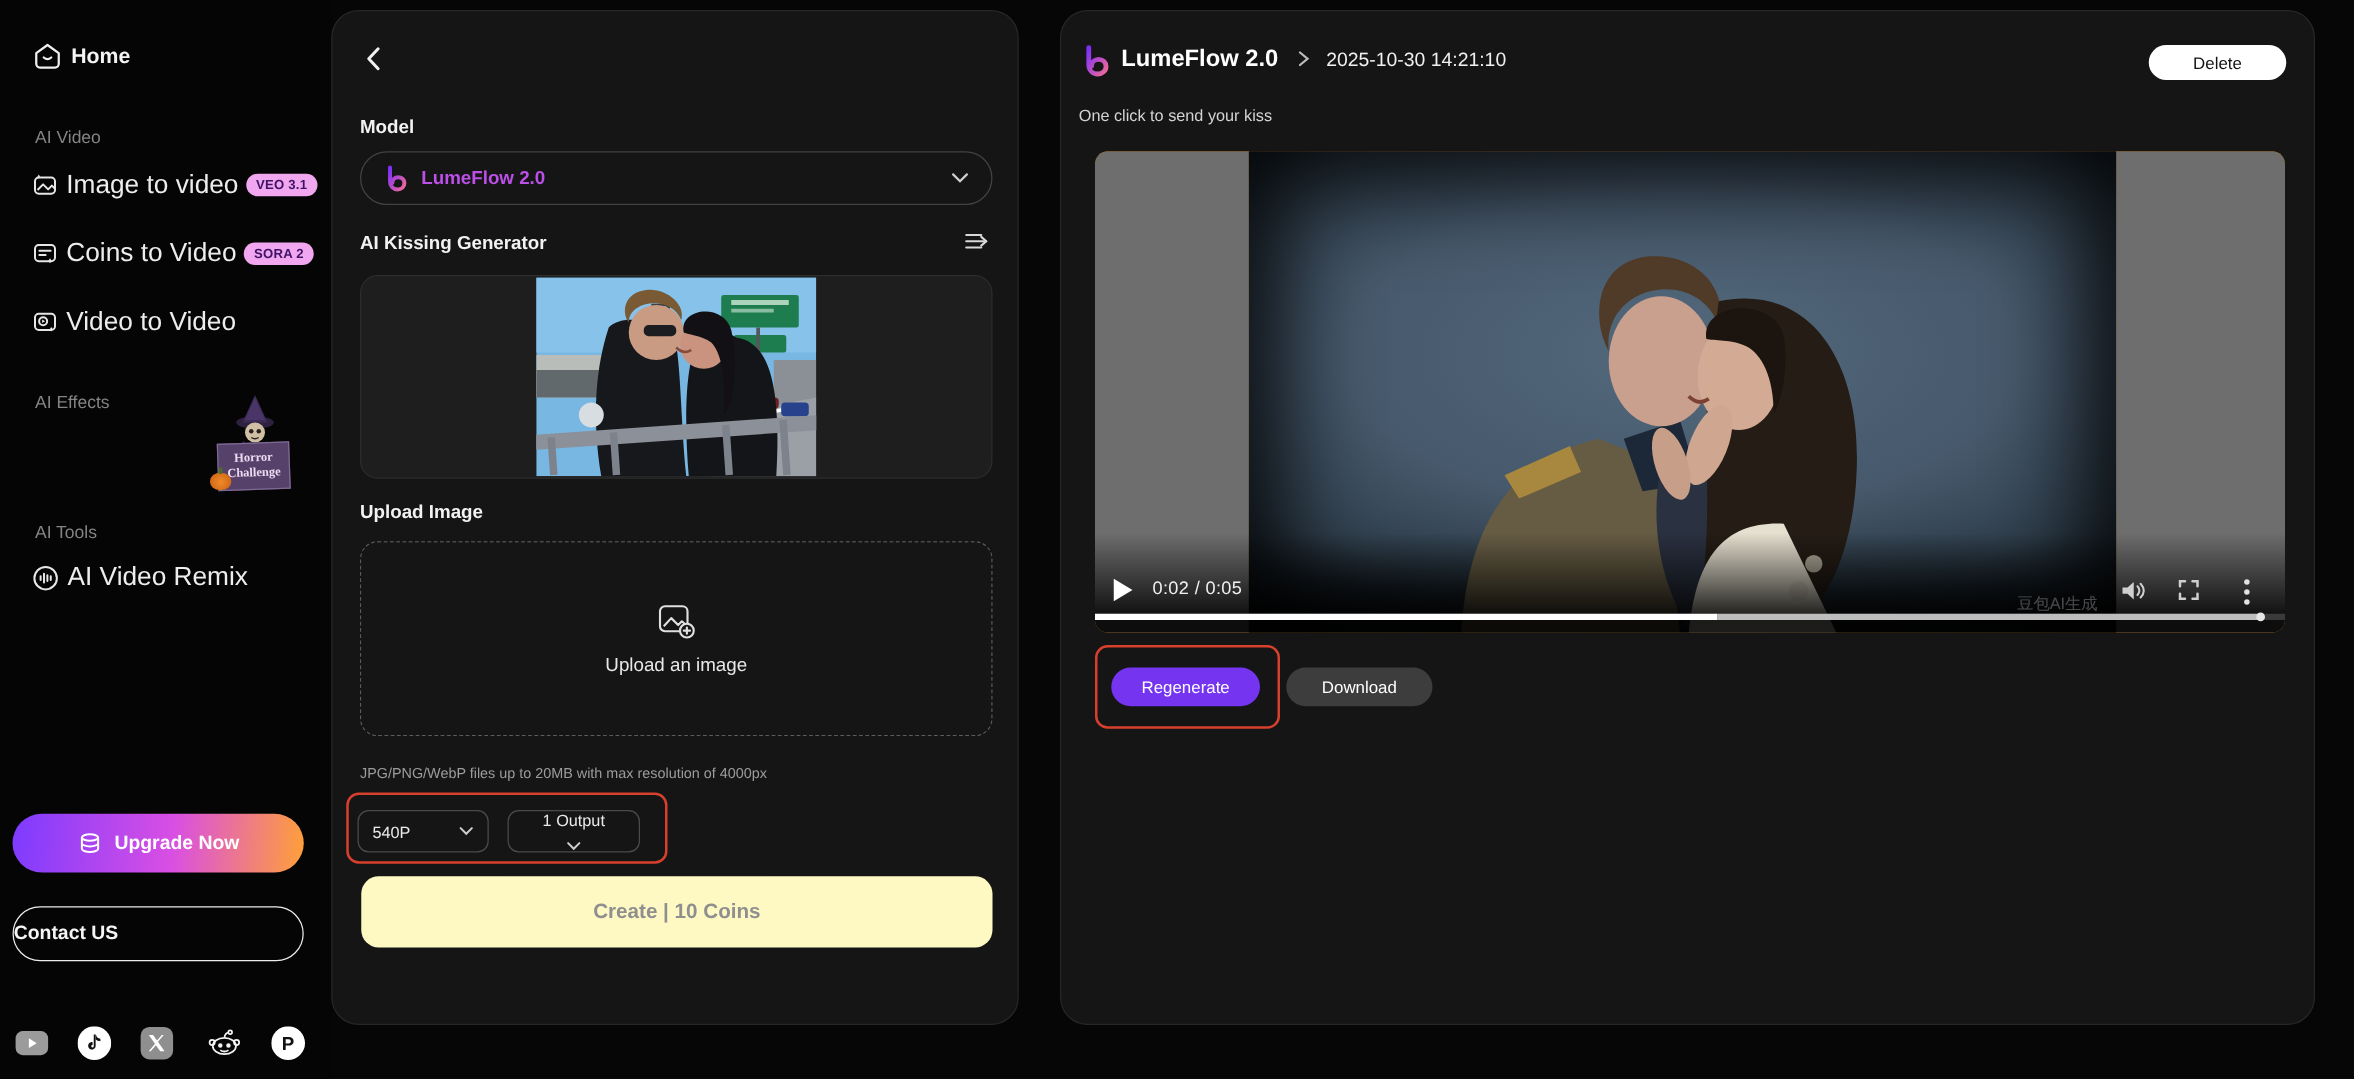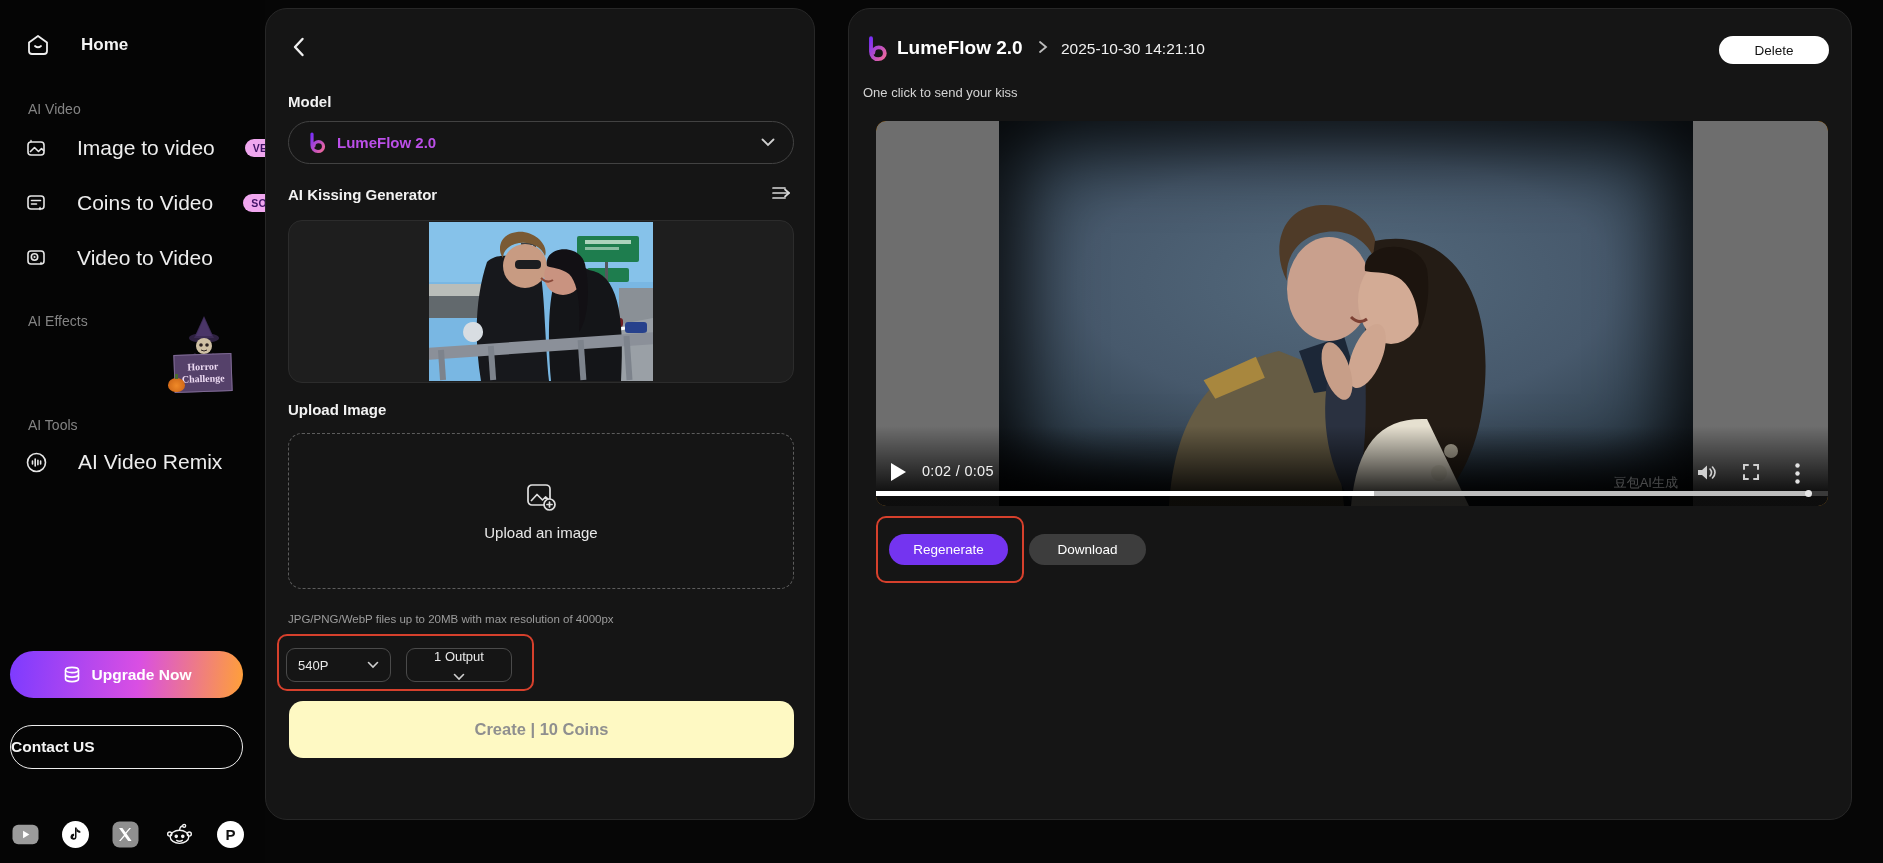--- a/index.html
+++ b/index.html
@@ -8,21 +8,21 @@
     background:#060606;
     font-family:"Liberation Sans", sans-serif;
     color:#fff;
     position:relative;
     overflow:hidden;
   }
   .abs { position:absolute; }
 
   
   .sidebar { position:absolute; left:0; top:0; width:265px; height:863px; background:#050505; }
-  .side-row { position:absolute; left:25px; display:flex; align-items:center; gap:30px; }
+  .side-row { position:absolute; left:25px; display:flex; align-items:center; gap:6px; }
   .side-label { font-size:21px; font-weight:500; color:#ededed; white-space:nowrap; }
   .home-label { font-size:17px; font-weight:600; color:#f4f4f4; }
   .section-label { position:absolute; left:28px; font-size:14px; color:#848484; }
   .badge { background:#f0a7ef; color:#3f1266; font-size:10.5px; font-weight:700; padding:3px 8px; border-radius:10px; letter-spacing:.2px; white-space:nowrap; }
   .active-row { position:absolute; left:8px; width:238px; height:44px; background:#2c2c2c; border-radius:11px; display:flex; align-items:center; gap:13px; padding-left:17px; }
   .upgrade-btn { position:absolute; left:10px; top:651px; width:233px; height:47px; border-radius:24px;
     background:linear-gradient(95deg,#7d3bff 0%,#d94fe3 55%,#ffa038 100%);
     display:flex; align-items:center; justify-content:center; gap:10px; font-size:15.5px; font-weight:700; color:#fff; cursor:pointer; }
   .contact-btn { position:absolute; left:10px; top:725px; width:233px; height:44px; border-radius:22px;
     border:1.5px solid #ededed; display:flex; align-items:center; justify-content:flex-start; font-size:15.5px; font-weight:600; color:#f5f5f5; cursor:pointer; }

